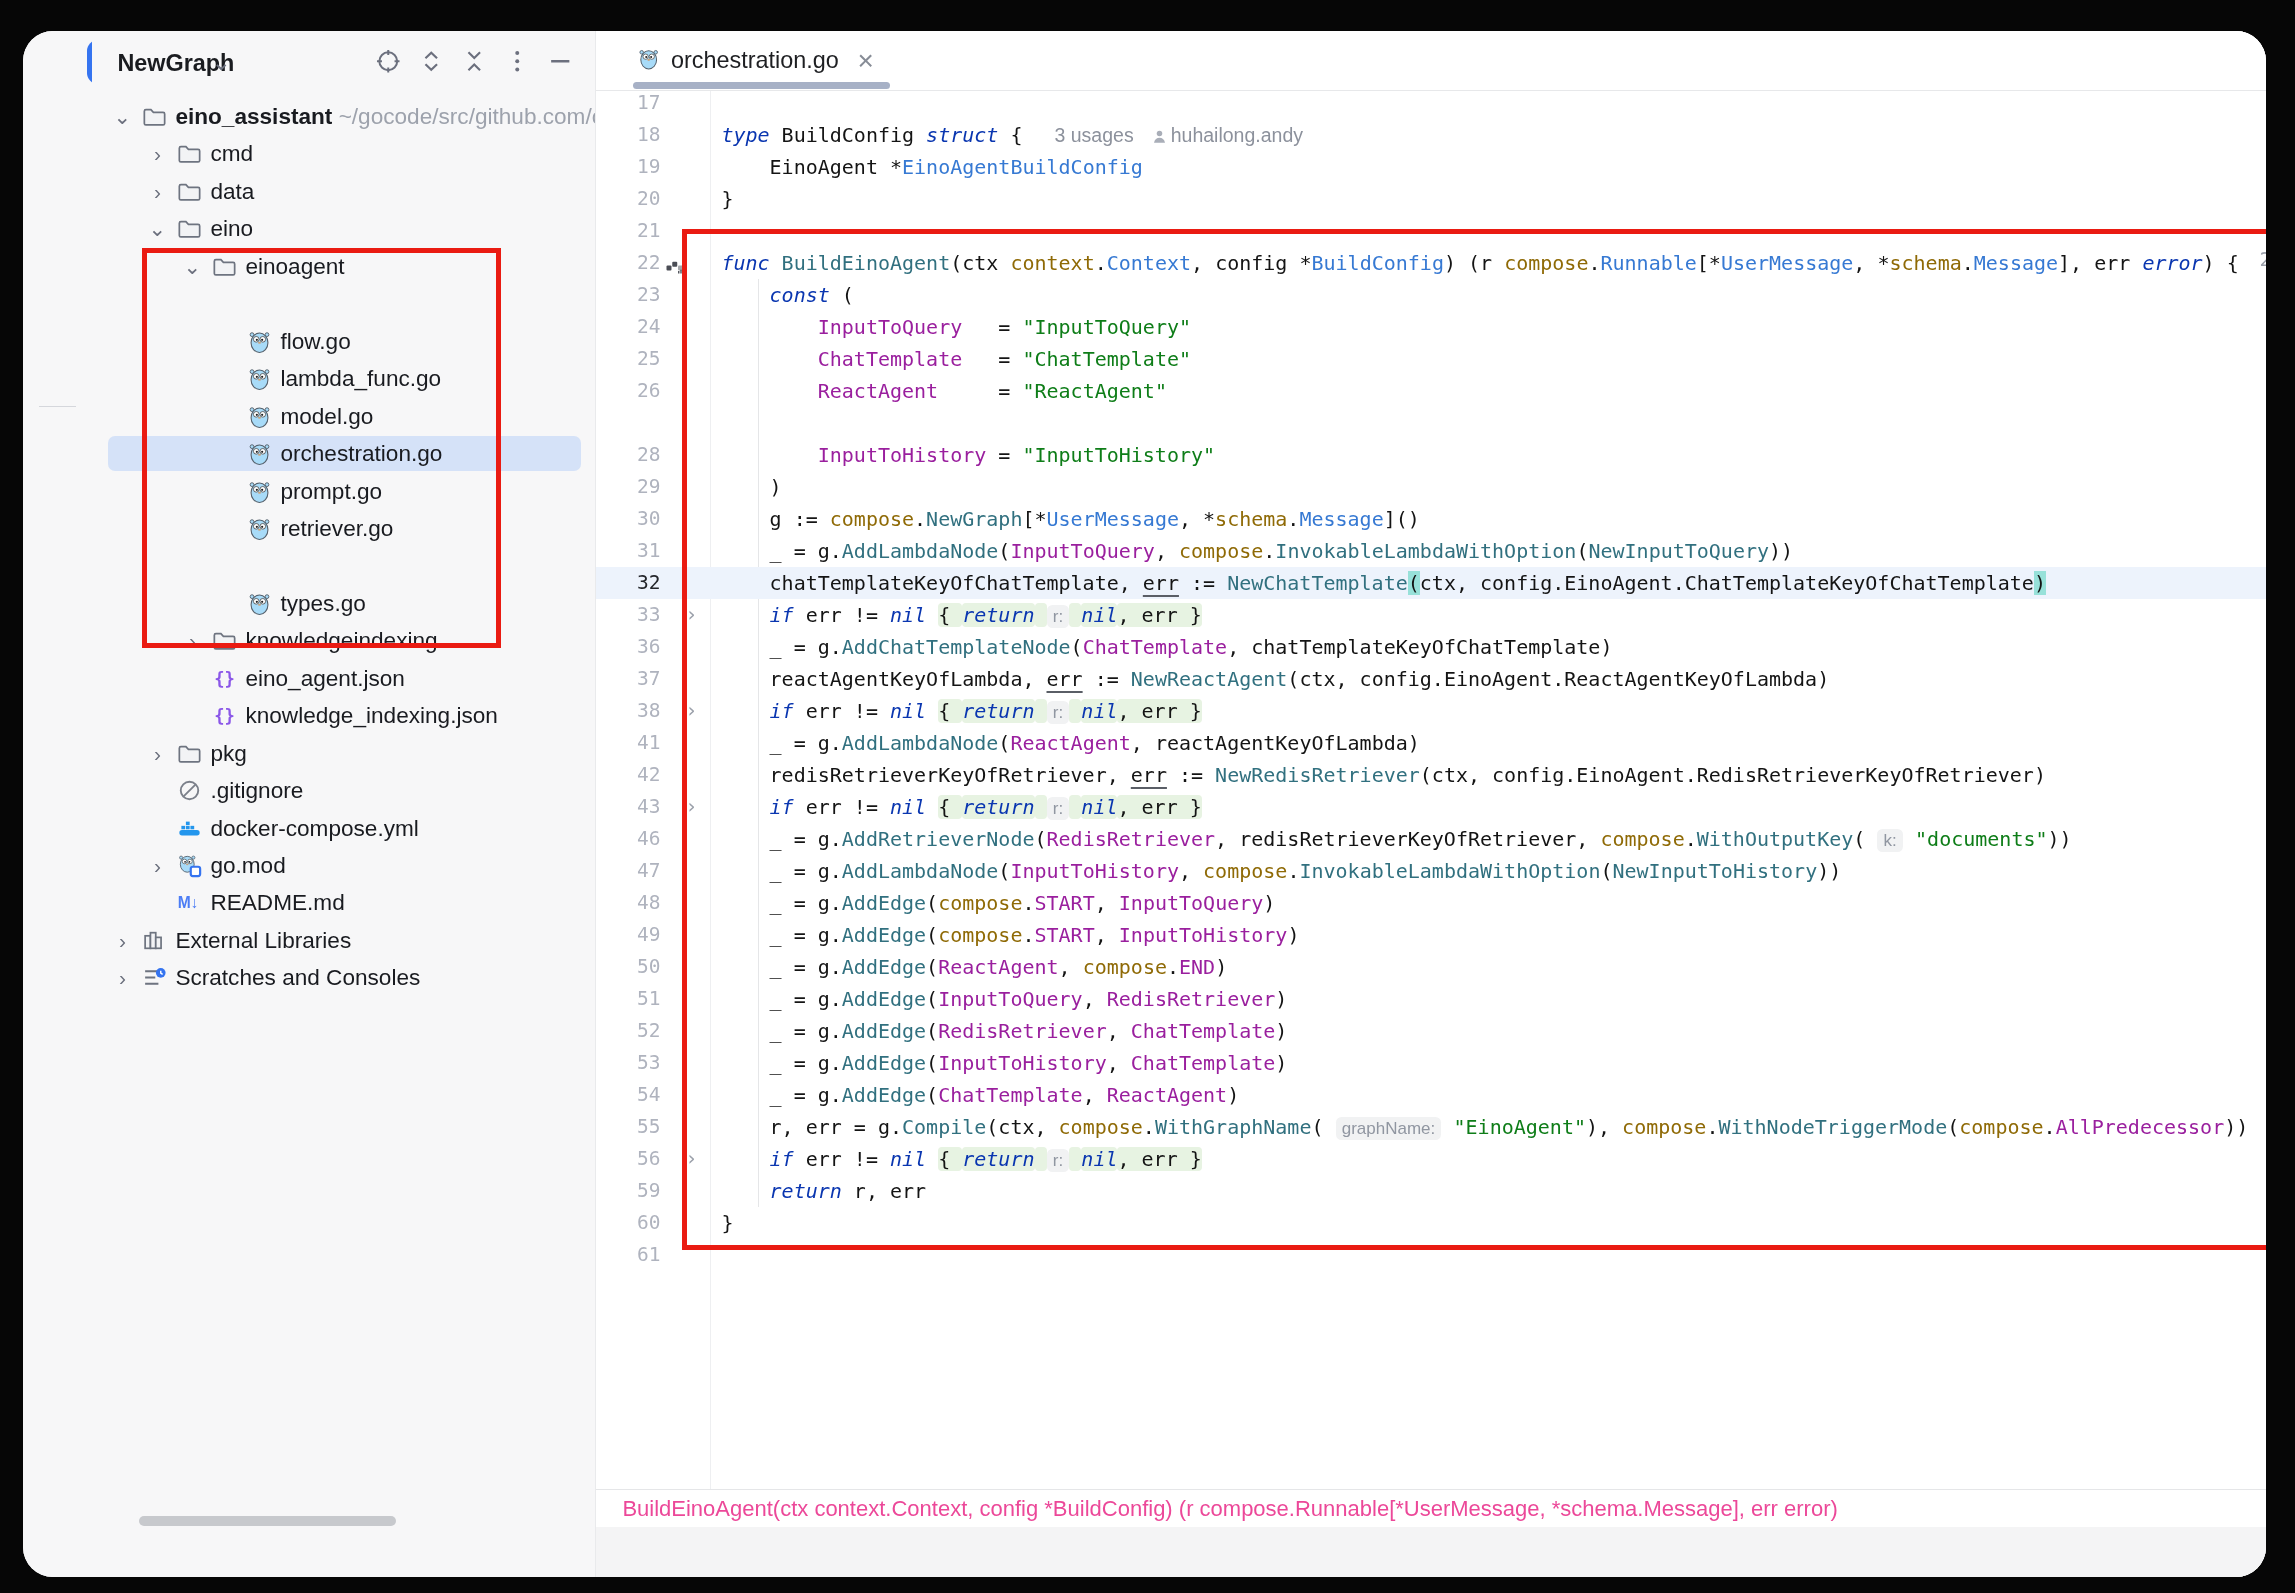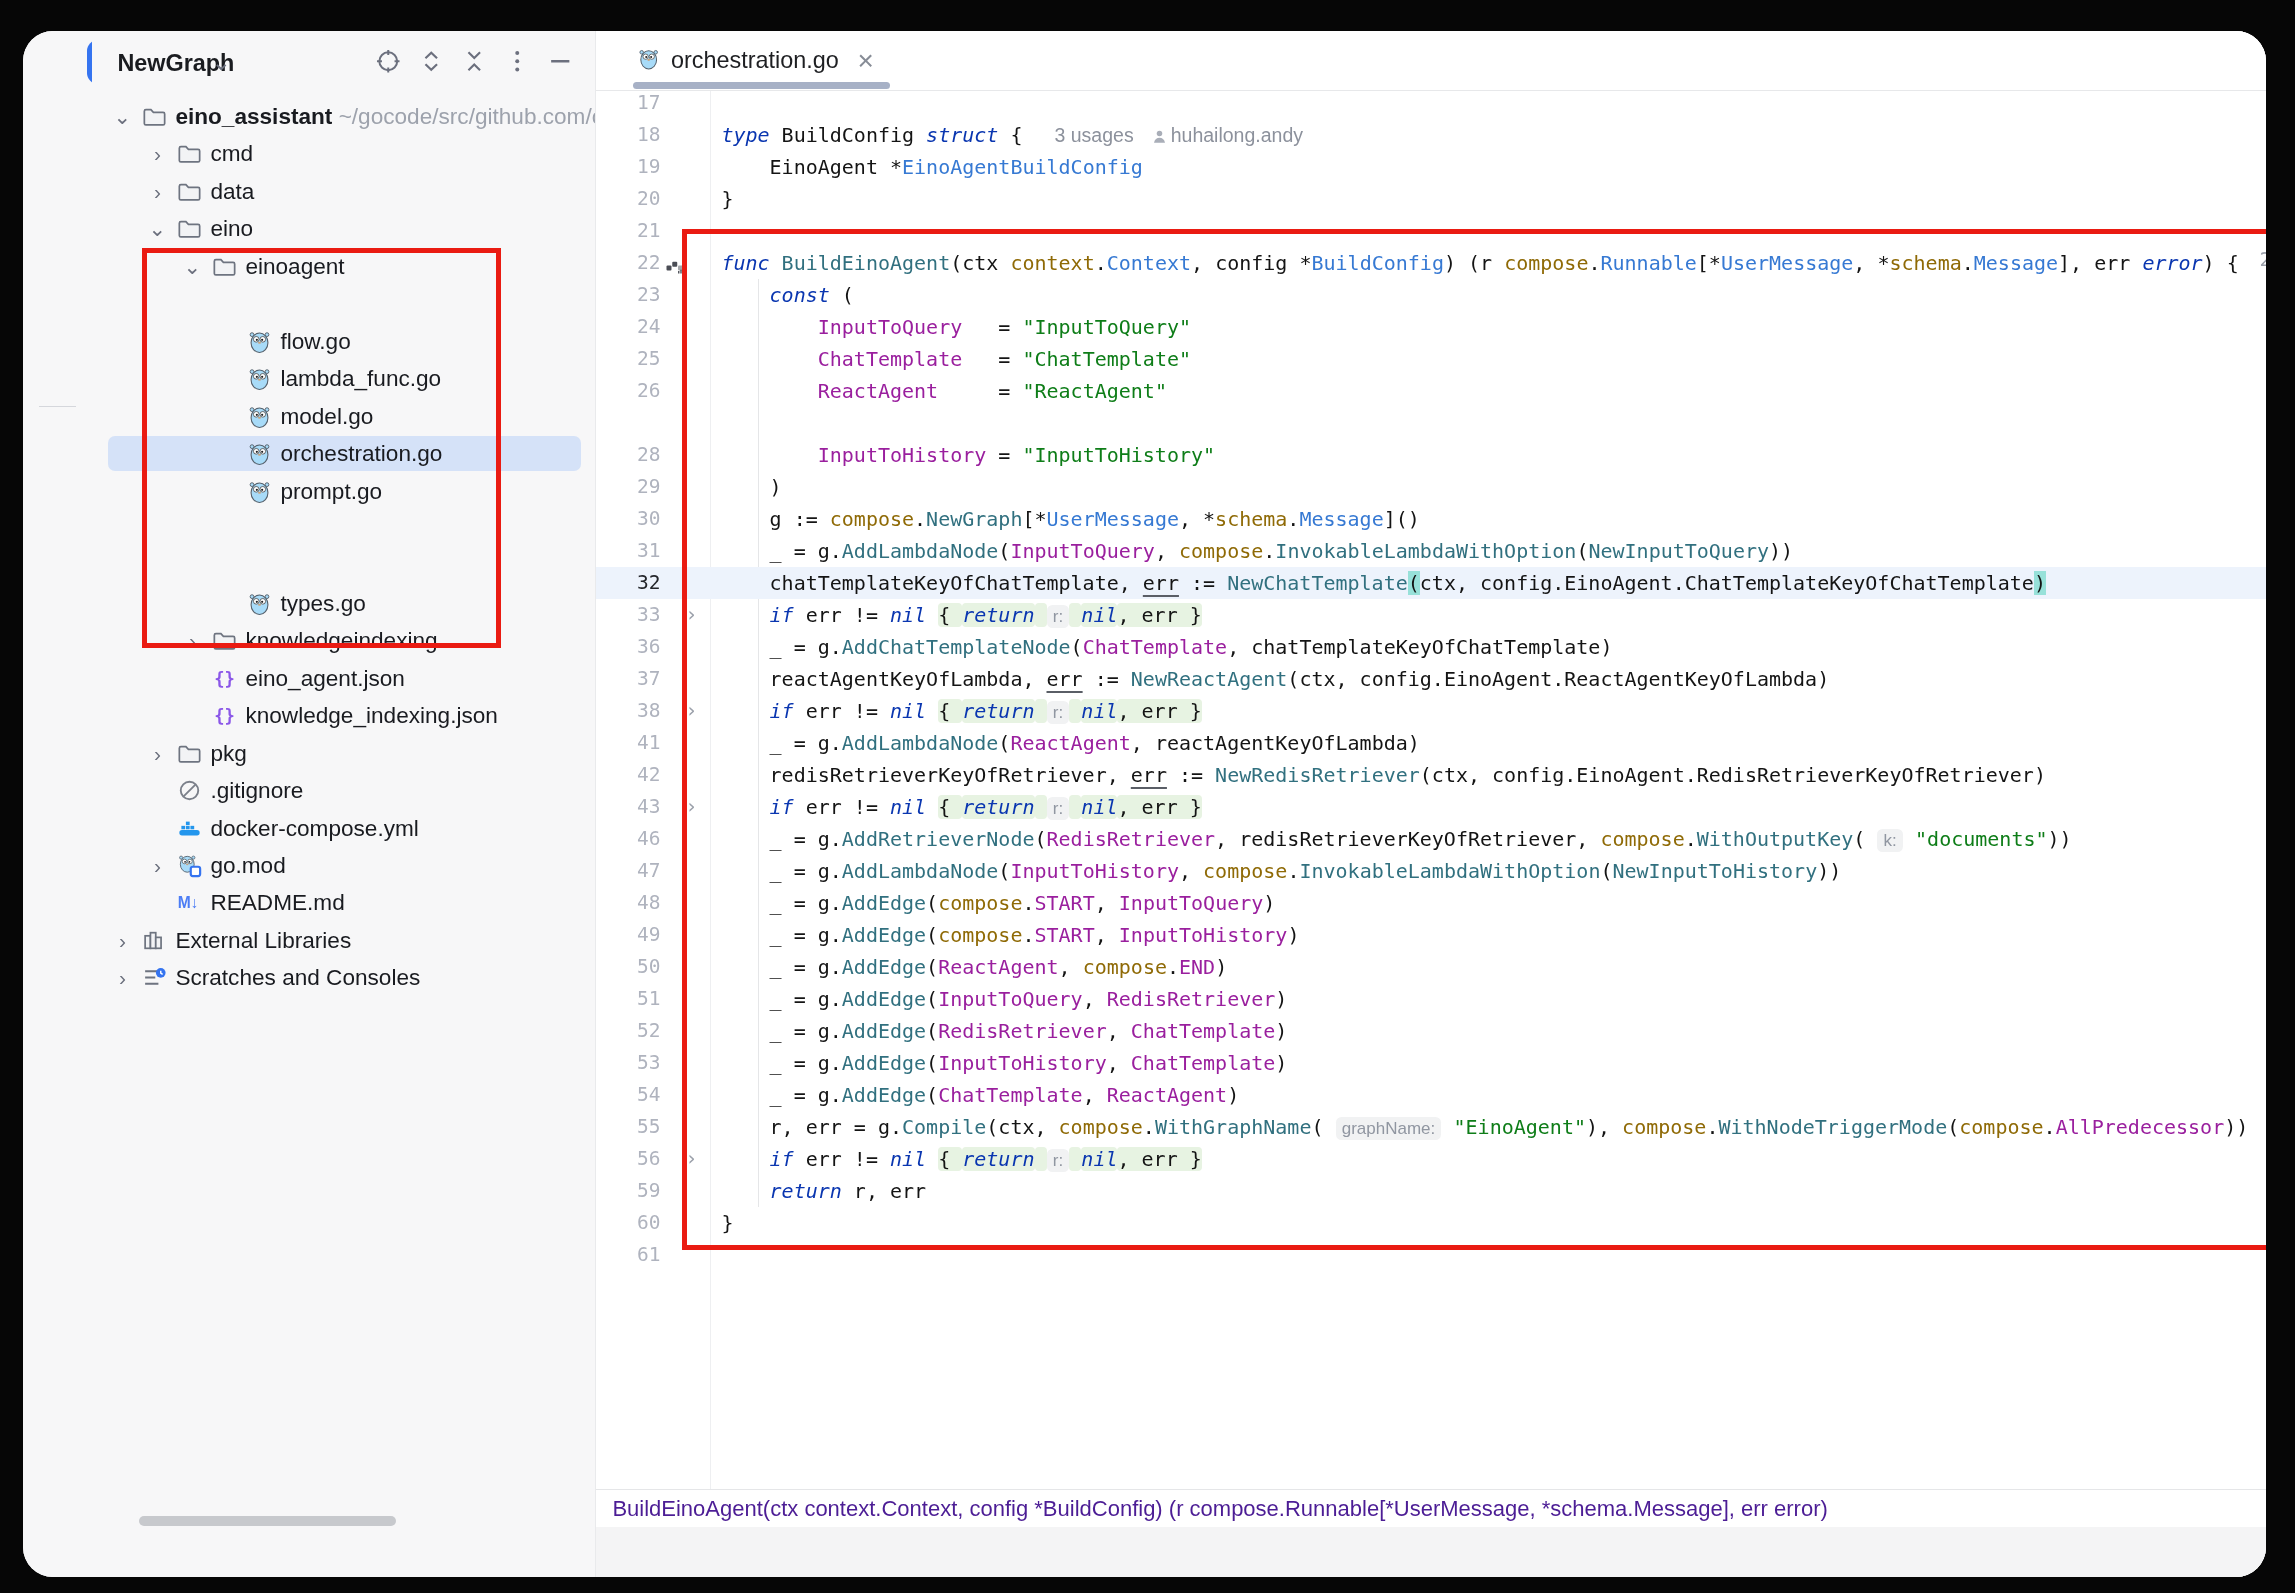--- a/index.html
+++ b/index.html
@@ -54,21 +54,21 @@
   .vision svg{vertical-align:-3.1px;margin:0 3.1px 0 17px;}
   
   .tabbar{position:absolute;left:0;top:0;width:100%;height:59px;background:#fff;border-bottom:0.8px solid #E7E8EA;z-index:3;}
   .tab{position:absolute;left:34px;top:0;height:59px;display:flex;align-items:center;gap:11px;padding:0 6.2px;}
   .tab-label{font-size:23.4px;color:#1E1F22;}
   .tab-close{font-size:28px;color:#878C96;margin-left:7.8px;}
   .tab-underline{position:absolute;left:37px;top:51px;width:257px;height:7px;background:#A7B1C6;border-radius:3.9px;}
   
   .hintbar{position:absolute;left:0;top:1458px;width:100%;height:37px;background:#fff;z-index:4;
            border-top:0.8px solid #E5E6E8;border-bottom:0.8px solid #E5E6E8;display:flex;align-items:center;}
-  .hintbar span{margin-left:16px;font-size:22px;color:#4c1d95;}
+  .hintbar span{margin-left:26px;font-size:22px;color:#ec4899;}
   .editor-bottom-strip{position:absolute;left:0;top:1496px;width:100%;height:51px;background:#F4F4F5;z-index:4;}
   .clip2{position:absolute;left:1663px;top:212px;z-index:6;font-family:"DejaVu Sans Mono",monospace;
          font-size:20px;line-height:32px;color:#9CA1AB;}
   
   .annobox{position:absolute;border:5.5px solid #EA1B12;z-index:9;}
   .box1{left:119px;top:217px;width:349px;height:390px;}
   .box2{left:659px;top:198px;width:1599px;height:1011px;}
 </style>
 </head>
 <body>
@@ -406,20 +406,33 @@
                 <ellipse cx="8" cy="8.8" rx="5.4" ry="6.2" fill="#A8DBF8" stroke="#55606B" stroke-width="0.7"></ellipse>
                 <circle cx="3.2" cy="3.6" r="1.2" fill="#A8DBF8" stroke="#55606B" stroke-width="0.6"></circle>
                 <circle cx="12.8" cy="3.6" r="1.2" fill="#A8DBF8" stroke="#55606B" stroke-width="0.6"></circle>
                 <circle cx="5.9" cy="6.6" r="1.8" fill="#fff" stroke="#444" stroke-width="0.5"></circle>
                 <circle cx="10.1" cy="6.6" r="1.8" fill="#fff" stroke="#444" stroke-width="0.5"></circle>
                 <circle cx="6.3" cy="6.9" r="0.7" fill="#222"></circle>
                 <circle cx="9.7" cy="6.9" r="0.7" fill="#222"></circle>
                 <ellipse cx="8" cy="8.8" rx="1" ry="0.7" fill="#C9A27E"></ellipse>
               </svg></span>
             <span class="tree-label" style="left: 188px;">prompt.go</span>
+          </div>
+          <div class="tree-row" style="top: 412px;">
+            <span class="tree-ico" style="left: 155px;"><svg width="25" height="25" viewBox="0 0 16 16" fill="none" xmlns="http://www.w3.org/2000/svg">
+                <ellipse cx="8" cy="8.8" rx="5.4" ry="6.2" fill="#A8DBF8" stroke="#55606B" stroke-width="0.7"></ellipse>
+                <circle cx="3.2" cy="3.6" r="1.2" fill="#A8DBF8" stroke="#55606B" stroke-width="0.6"></circle>
+                <circle cx="12.8" cy="3.6" r="1.2" fill="#A8DBF8" stroke="#55606B" stroke-width="0.6"></circle>
+                <circle cx="5.9" cy="6.6" r="1.8" fill="#fff" stroke="#444" stroke-width="0.5"></circle>
+                <circle cx="10.1" cy="6.6" r="1.8" fill="#fff" stroke="#444" stroke-width="0.5"></circle>
+                <circle cx="6.3" cy="6.9" r="0.7" fill="#222"></circle>
+                <circle cx="9.7" cy="6.9" r="0.7" fill="#222"></circle>
+                <ellipse cx="8" cy="8.8" rx="1" ry="0.7" fill="#C9A27E"></ellipse>
+              </svg></span>
+            <span class="tree-label" style="left: 188px;">retriever.go</span>
           </div>
           <div class="tree-row" style="top: 487px;">
             <span class="tree-ico" style="left: 155px;"><svg width="25" height="25" viewBox="0 0 16 16" fill="none" xmlns="http://www.w3.org/2000/svg">
                 <ellipse cx="8" cy="8.8" rx="5.4" ry="6.2" fill="#A8DBF8" stroke="#55606B" stroke-width="0.7"></ellipse>
                 <circle cx="3.2" cy="3.6" r="1.2" fill="#A8DBF8" stroke="#55606B" stroke-width="0.6"></circle>
                 <circle cx="12.8" cy="3.6" r="1.2" fill="#A8DBF8" stroke="#55606B" stroke-width="0.6"></circle>
                 <circle cx="5.9" cy="6.6" r="1.8" fill="#fff" stroke="#444" stroke-width="0.5"></circle>
                 <circle cx="10.1" cy="6.6" r="1.8" fill="#fff" stroke="#444" stroke-width="0.5"></circle>
                 <circle cx="6.3" cy="6.9" r="0.7" fill="#222"></circle>
                 <circle cx="9.7" cy="6.9" r="0.7" fill="#222"></circle>

